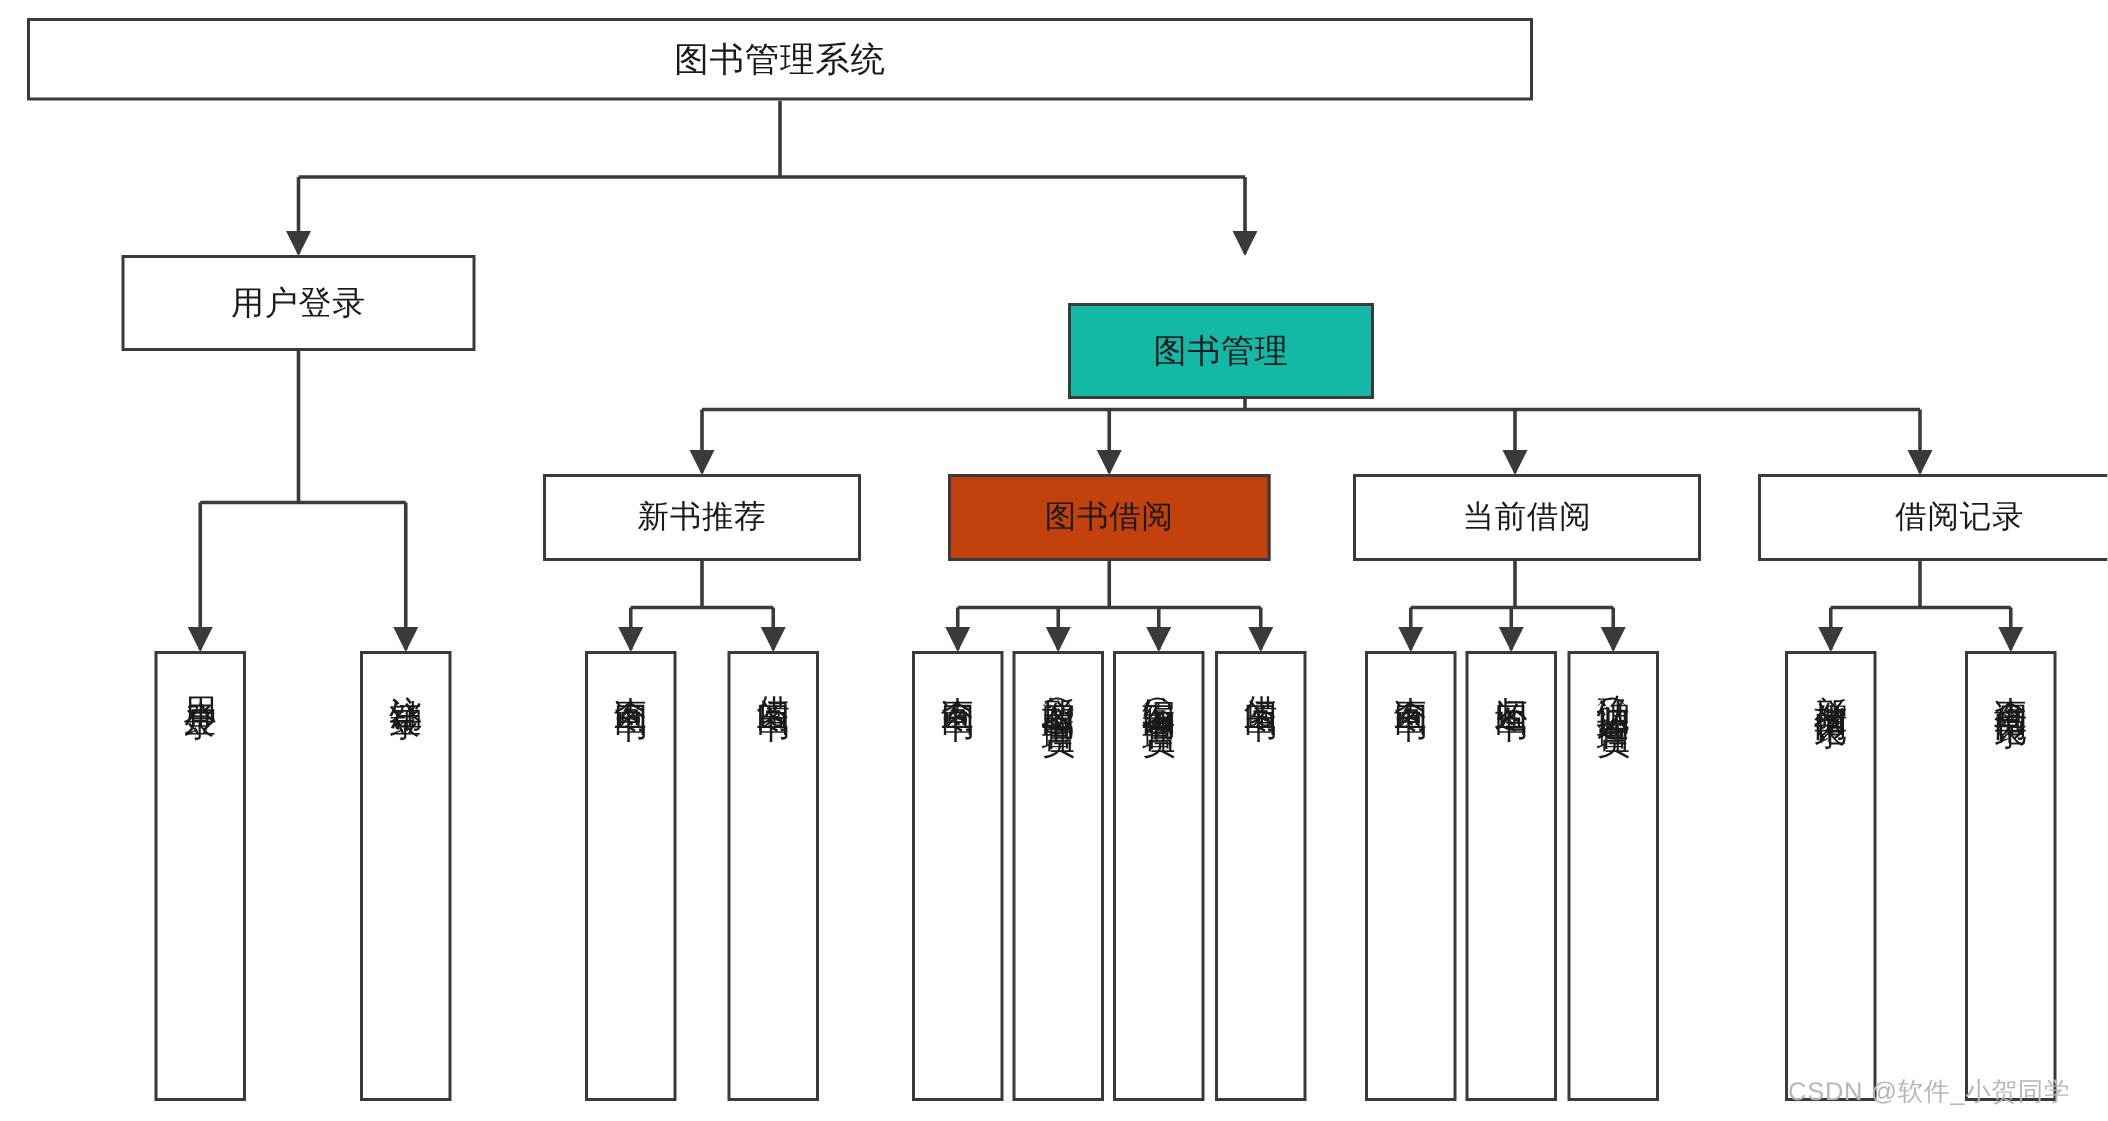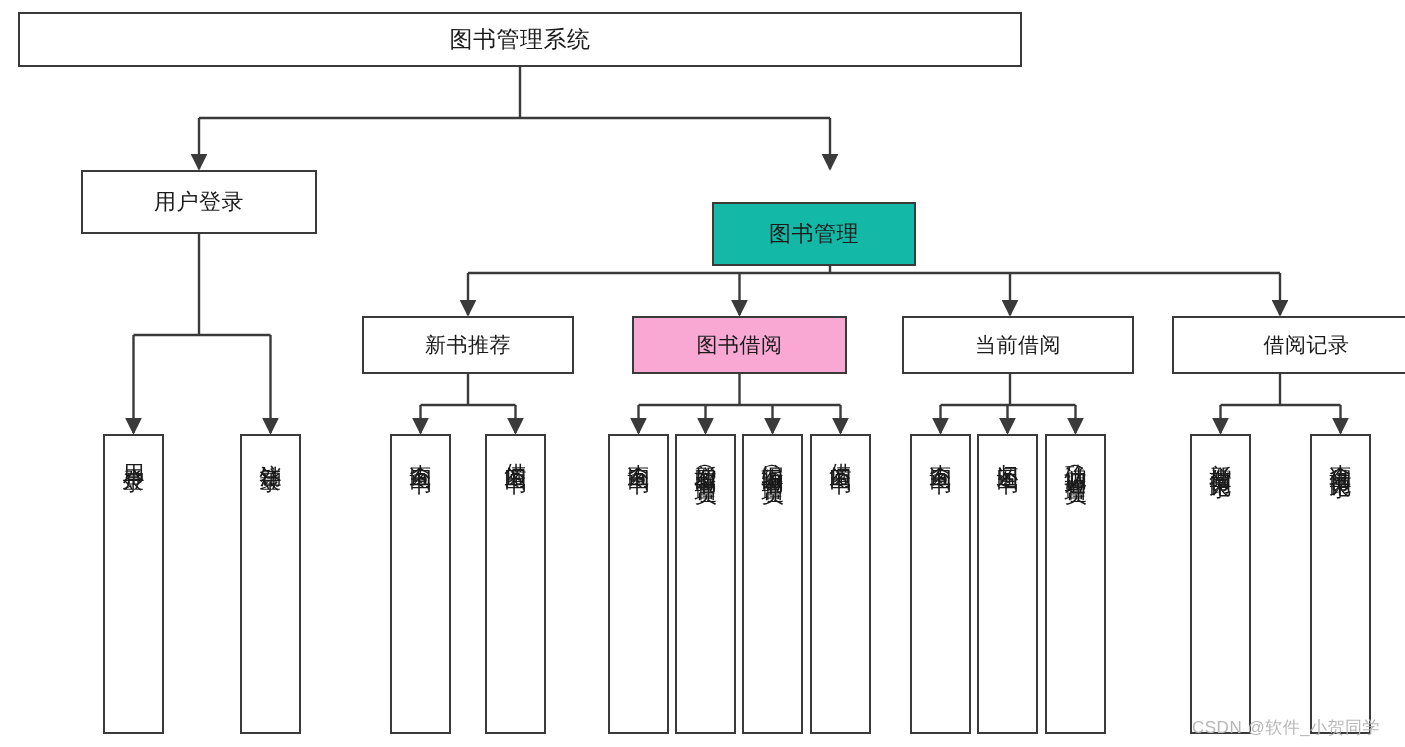--- a/index.html
+++ b/index.html
@@ -117,21 +117,21 @@
       </div>
       <div class="node level-1" style="left: 81px; top: 170px; width: 236px; height: 64px; border-color: rgb(58, 58, 58); background: rgb(255, 255, 255); color: rgb(26, 26, 26);">
         <span class="node-label">用户登录</span>
       </div>
       <div class="node level-1" style="left: 712px; top: 170px; width: 204px; height: 64px; border-color: rgb(58, 58, 58); background: #14b8a6; color: rgb(26, 26, 26); margin-top: 32px;">
         <span class="node-label">图书管理</span>
       </div>
       <div class="node level-2" style="left: 362px; top: 316px; width: 212px; height: 58px; border-color: rgb(58, 58, 58); background: rgb(255, 255, 255); color: rgb(26, 26, 26);">
         <span class="node-label">新书推荐</span>
       </div>
-      <div class="node level-2" style="left: 632px; top: 316px; width: 215px; height: 58px; border-color: rgb(58, 58, 58); background: #f9a8d4; color: rgb(26, 26, 26);">
+      <div class="node level-2" style="left: 632px; top: 316px; width: 215px; height: 58px; border-color: rgb(58, 58, 58); background: #c2410c; color: rgb(26, 26, 26);">
         <span class="node-label">图书借阅</span>
       </div>
       <div class="node level-2" style="left: 902px; top: 316px; width: 232px; height: 58px; border-color: rgb(58, 58, 58); background: rgb(255, 255, 255); color: rgb(26, 26, 26);">
         <span class="node-label">当前借阅</span>
       </div>
       <div class="node level-2" style="left: 1172px; top: 316px; width: 252px; height: 58px; border-color: rgb(58, 58, 58); background: rgb(255, 255, 255); color: rgb(26, 26, 26); padding-left: 17px;">
         <span class="node-label">借阅记录</span>
       </div>
       <div class="node level-3 leaf" style="left: 103px; top: 434px; width: 61px; height: 300px; border-color: rgb(58, 58, 58); background: rgb(255, 255, 255); color: rgb(26, 26, 26);">
         <span class="node-label">用户登录</span>

